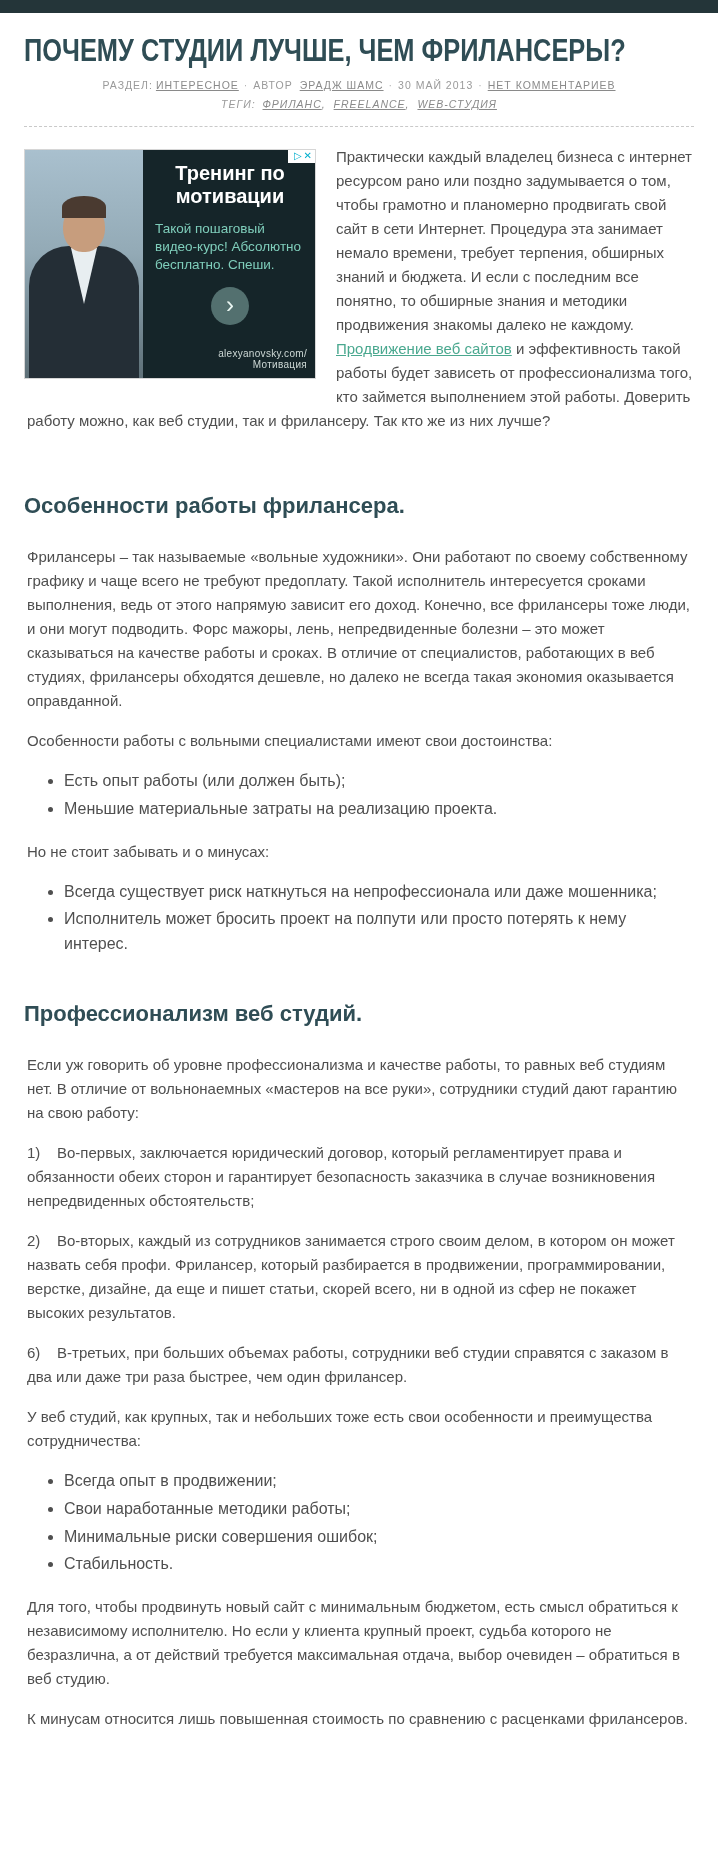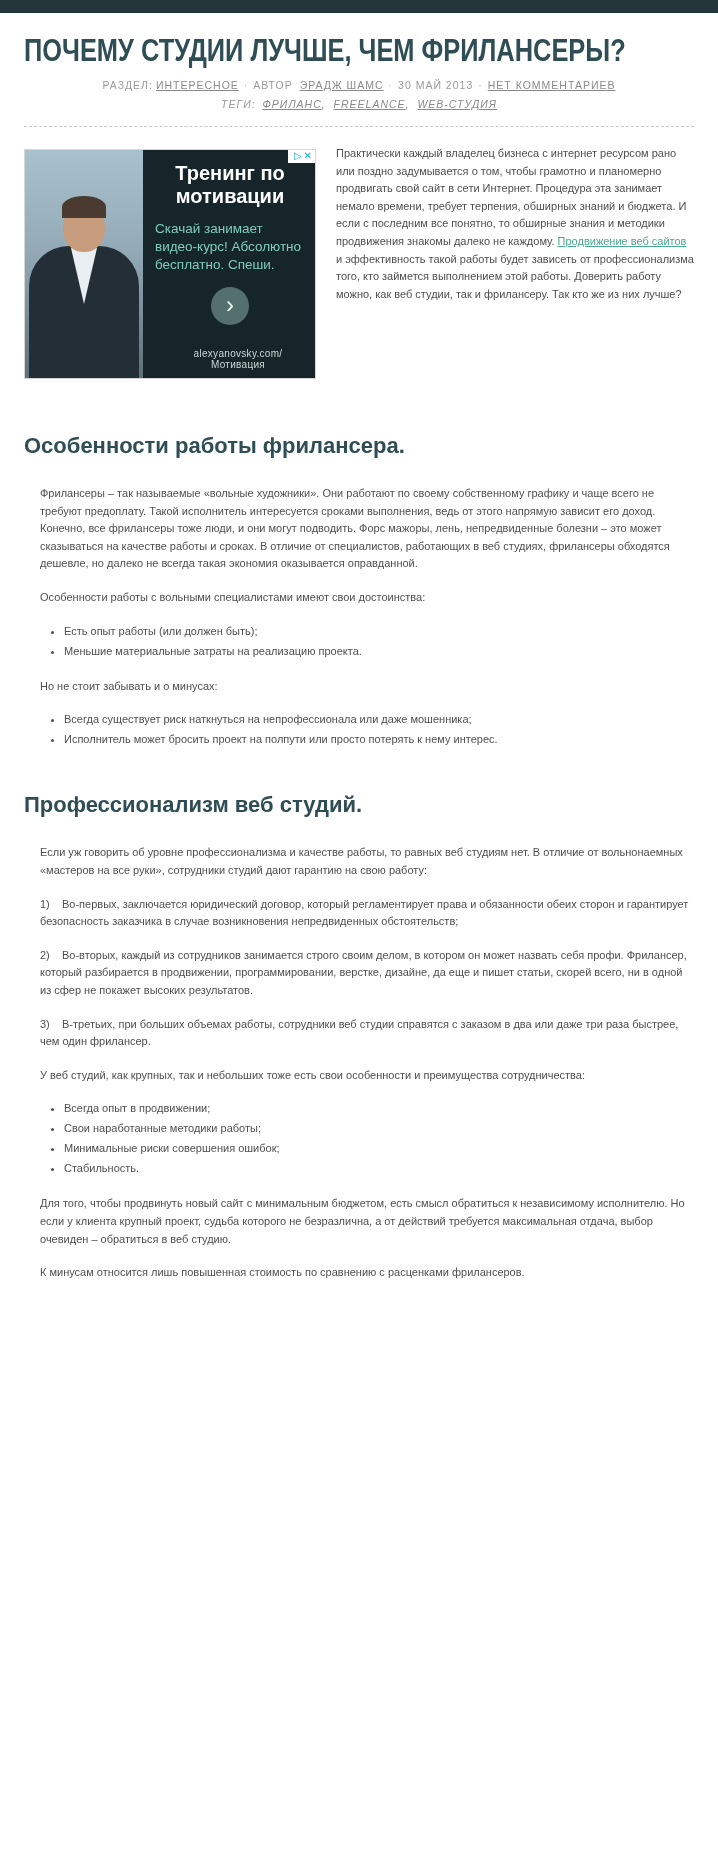--- a/index.html
+++ b/index.html
@@ -51,43 +51,43 @@
   .meta .lbl { margin-right: 3px; }
   .meta.tags { margin-top: 7px; font-style: italic; }
   .meta .comma { margin-right: 4px; color: #8a8a8a; }
   hr.dashed {
     border: none;
     border-top: 1px dashed #c9c9c9;
     margin: 16px 0 18px 0;
   }
   
   .body-p {
-    font-size: 11px;
+    font-size: 15px;
     line-height: 1.6;
-    margin: 0 0 16px 16px;
+    margin: 0 0 16px 3px;
     color: #4f4f4f;
   }
   .numbered { white-space: pre-wrap; }
   a.textlink {
     color: #4aa88f;
     text-decoration: underline;
     cursor: pointer;
   }
   h2.section-title {
     font-size: 22px;
     font-weight: bold;
     color: #2f4d55;
     margin: 44px 0 26px 0;
   }
   ul.article-list {
     margin: 0 0 18px 0;
     padding-left: 40px;
   }
   ul.article-list li {
-    font-size: 11px;
+    font-size: 16px;
     line-height: 1.55;
     margin: 3px 0;
     color: #4f4f4f;
   }
   .intro::after { content: ""; display: block; clear: both; }
   
   .ad {
     float: left;
     width: 292px;
     height: 230px;
@@ -172,21 +172,21 @@
     line-height: 36px;
     text-align: center;
     margin: 12px auto 0 auto;
     cursor: pointer;
     user-select: none;
   }
   .ad-url {
     margin-top: auto;
     font-size: 10px;
     color: #cdd8d5;
-    text-align: center;
+    text-align: right;
     letter-spacing: 0.3px;
     padding-bottom: 2px;
     margin-left: 16px;
   }
   .ad-choices {
     position: absolute;
     top: 0; right: 0;
     background: #ffffff;
     padding: 0 3px 1px 4px;
     font-size: 10px;
@@ -223,21 +223,21 @@
     <div class="ad">
       <div class="ad-photo">
         <div class="torso"></div>
         <div class="shirt"></div>
         <div class="head"></div>
         <div class="hair"></div>
       </div>
       <div class="ad-content">
         <div class="ad-title">Тренинг по мотивации</div>
         <div class="ad-sub">
-          <span>Скачай занимает</span>
+          <span>Такой пошаговый</span>
           <span>видео-курс! Абсолютно</span>
           <span>бесплатно. Спеши.</span>
         </div>
         <div class="ad-button"><span>›</span></div>
         <div class="ad-url">alexyanovsky.com/Мотивация</div>
       </div>
       <div class="ad-choices"><span>▷</span><span>✕</span></div>
     </div>
 
     <p class="body-p"><span>Практически каждый владелец бизнеса с интернет ресурсом рано или поздно задумывается о том, чтобы грамотно и планомерно продвигать свой сайт в сети Интернет. Процедура эта занимает немало времени, требует терпения, обширных знаний и бюджета. И если с последним все понятно, то обширные знания и методики продвижения знакомы далеко не каждому. </span><a class="textlink">Продвижение веб сайтов</a><span> и эффективность такой работы будет зависеть от профессионализма того, кто займется выполнением этой работы. Доверить работу можно, как веб студии, так и фрилансеру. Так кто же из них лучше?</span></p>
@@ -260,21 +260,21 @@
     <li>Всегда существует риск наткнуться на непрофессионала или даже мошенника;</li>
     <li>Исполнитель может бросить проект на полпути или просто потерять к нему интерес.</li>
   </ul>
 
   <h2 class="section-title">Профессионализм веб студий.</h2>
 
   <p class="body-p">Если уж говорить об уровне профессионализма и качестве работы, то равных веб студиям нет. В отличие от вольнонаемных «мастеров на все руки», сотрудники студий дают гарантию на свою работу:</p>
 
   <p class="body-p numbered">1)    Во-первых, заключается юридический договор, который регламентирует права и обязанности обеих сторон и гарантирует безопасность заказчика в случае возникновения непредвиденных обстоятельств;</p>
   <p class="body-p numbered">2)    Во-вторых, каждый из сотрудников занимается строго своим делом, в котором он может назвать себя профи. Фрилансер, который разбирается в продвижении, программировании, верстке, дизайне, да еще и пишет статьи, скорей всего, ни в одной из сфер не покажет высоких результатов.</p>
-  <p class="body-p numbered">3)    В-третьих, при больших объемах работы, сотрудники веб студии справятся с заказом в два или даже три раза быстрее, чем один фрилансер.</p>
+  <p class="body-p numbered">6)    В-третьих, при больших объемах работы, сотрудники веб студии справятся с заказом в два или даже три раза быстрее, чем один фрилансер.</p>
 
   <p class="body-p">У веб студий, как крупных, так и небольших тоже есть свои особенности и преимущества сотрудничества:</p>
 
   <ul class="article-list">
     <li>Всегда опыт в продвижении;</li>
     <li>Свои наработанные методики работы;</li>
     <li>Минимальные риски совершения ошибок;</li>
     <li>Стабильность.</li>
   </ul>
 

